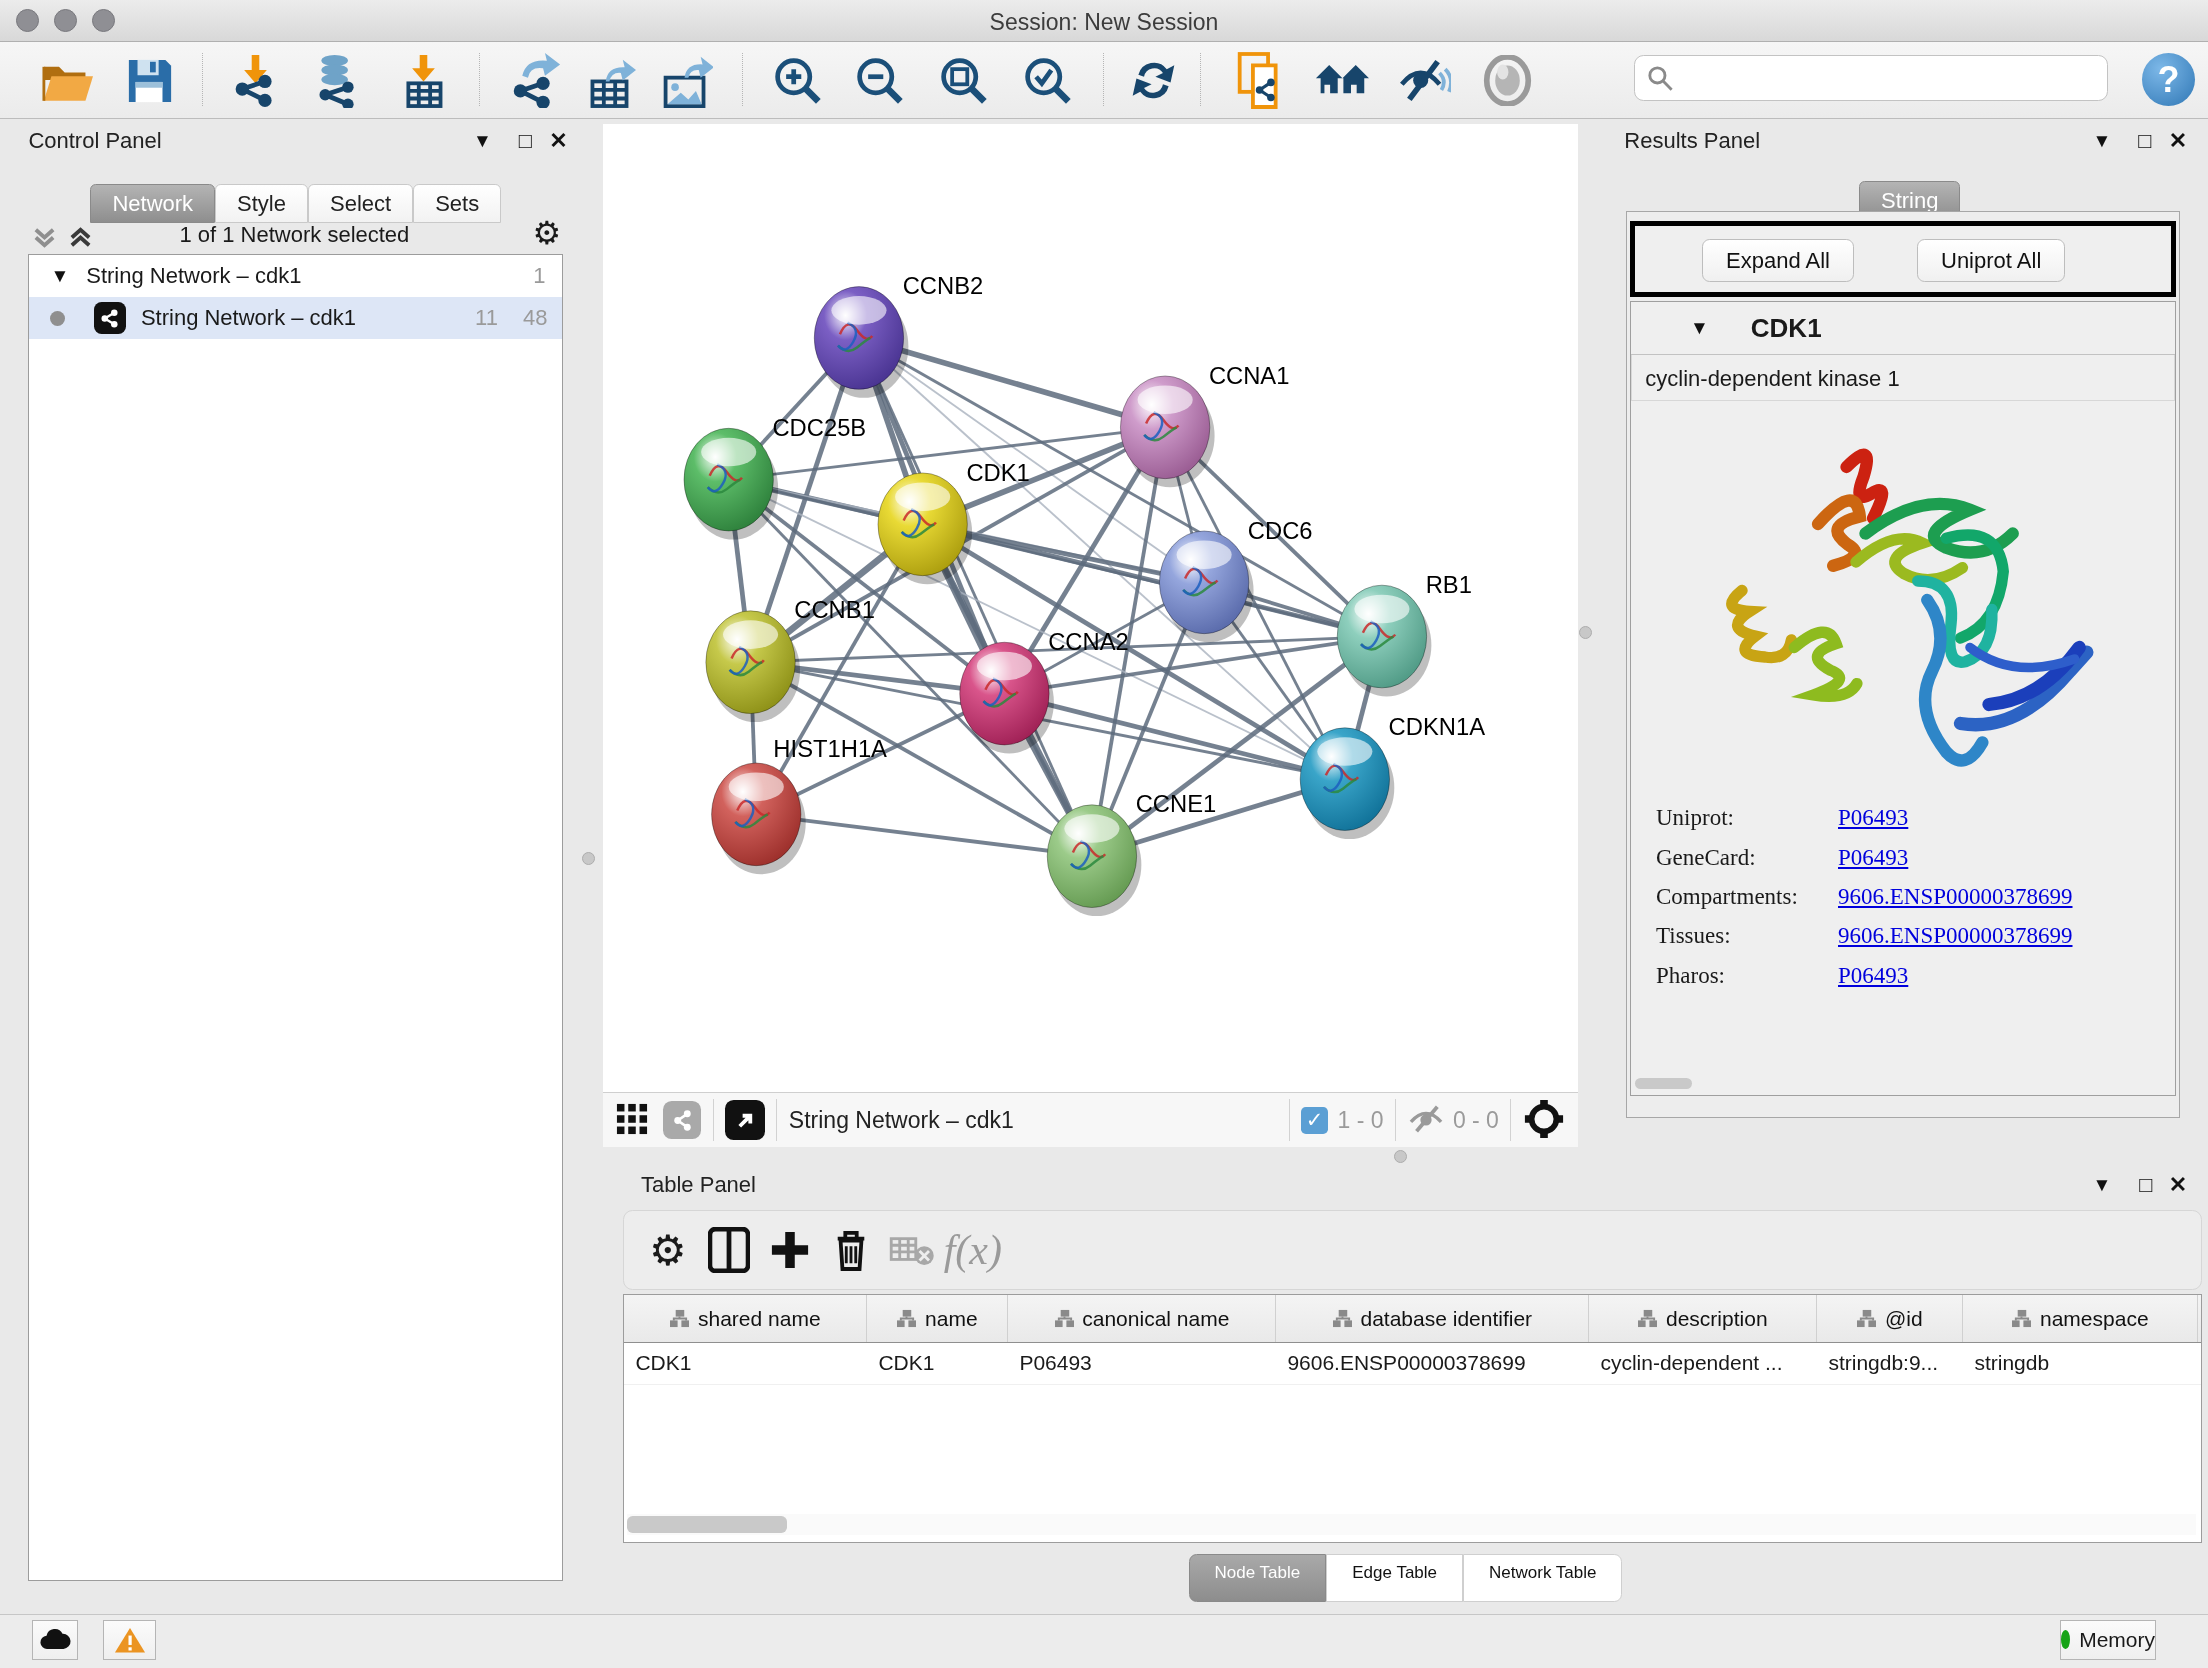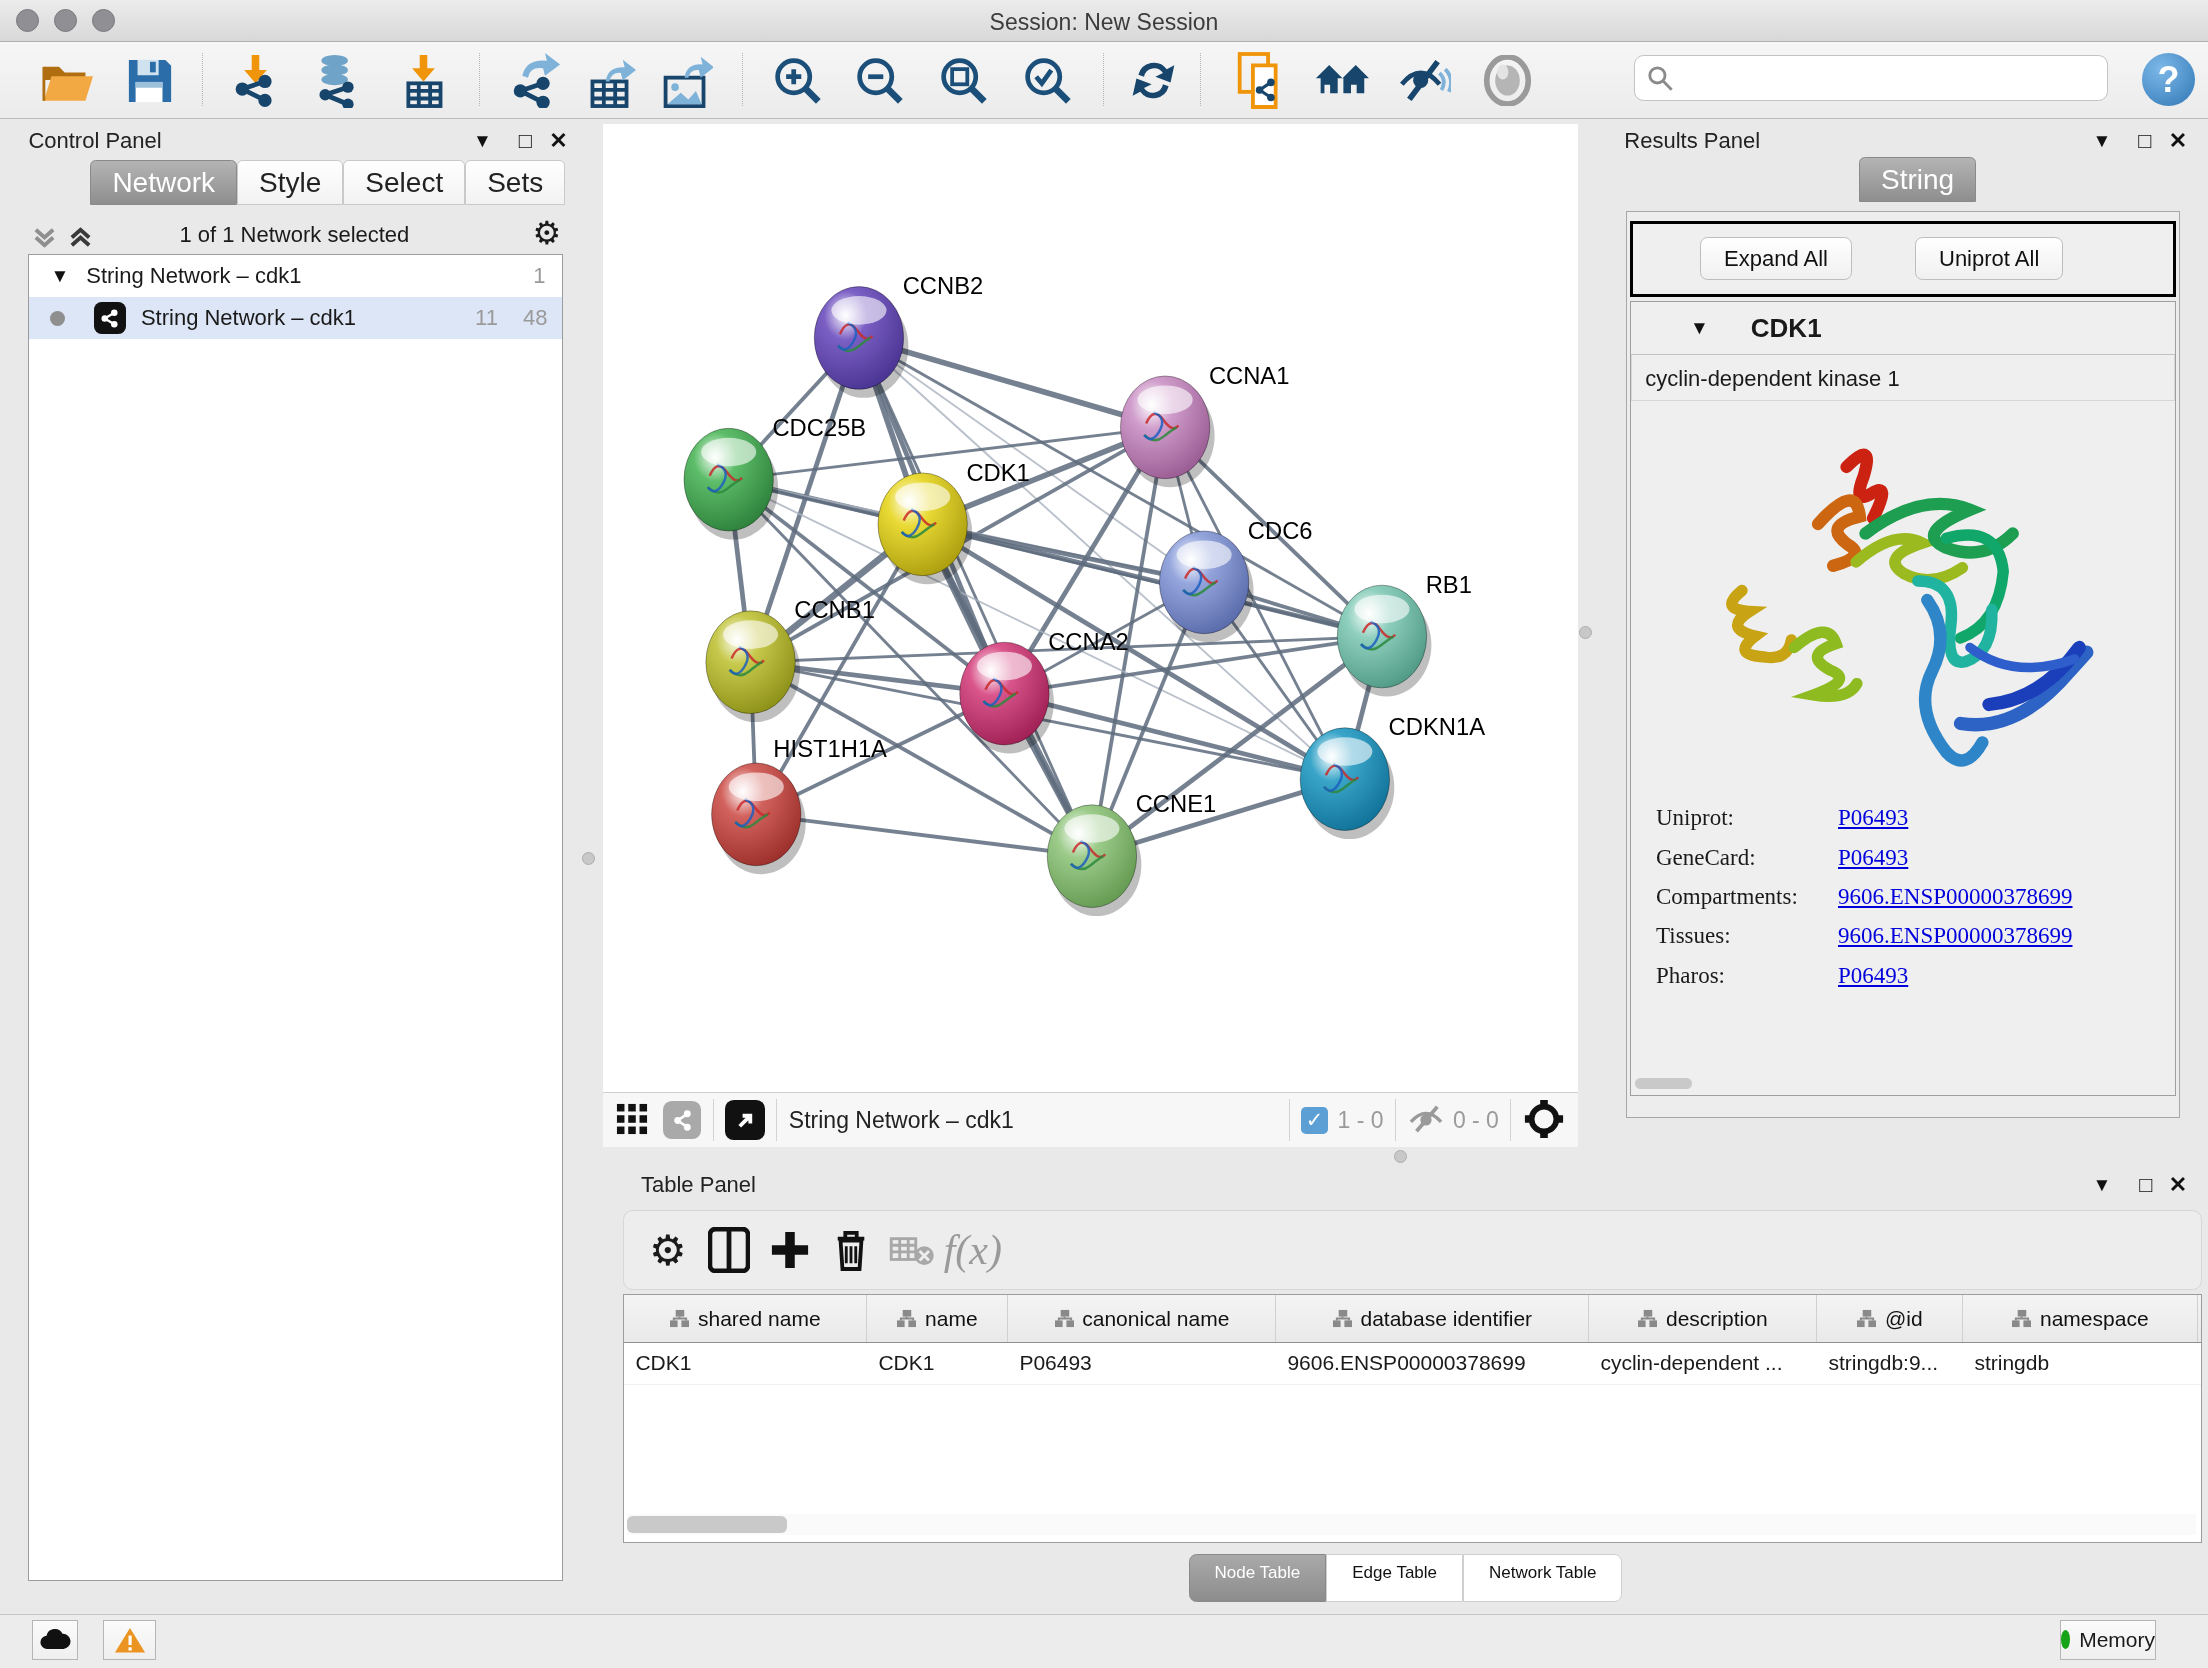--- a/index.html
+++ b/index.html
@@ -24,22 +24,22 @@
   .help-circle { top:11.4px; width:53px; height:53px; border-radius:50%;
     background:radial-gradient(circle at 35% 30%, #7db8e8, #2f77b5); color:#fff; font-size:36px; font-weight:bold;
     display:flex; align-items:center; justify-content:center; }
 
   
   .panel-title { font-size:22px; color:#222; }
   .panel-ctl { font-size:22px; color:#111; width:32px; text-align:center; }
   .tri { font-size:19px; color:#111; }
 
   
-  .tab { display:inline-block; font-size:28px; padding:5.7px 21px; background:linear-gradient(#fff,#f2f2f2);
-    border:1px solid #c9c9c9; color:#222; border-radius:5.7px 5.7px 0 0; }
+  .tab { display:inline-block; font-size:22px; padding:5.7px 21px; background:linear-gradient(#fff,#f2f2f2);
+    border:1px solid #c9c9c9; color:#222; border-radius:5.7px 5.7px 0 0;margin-top:24px; }
   .tab.active { background:linear-gradient(#b4b4b4,#8e8e8e); color:#fff; border-color:#8a8a8a; }
   .listbox { background:#fff; border:1.9px solid #9c9c9c; }
   .net-row { height:42px; display:flex; align-items:center; font-size:22px; }
   .net-row .cnt { color:#9a9a9a; }
   .net-row.child { background:#dde6f6; }
   .share-badge { width:32px; height:32px; background:#111; border-radius:7.6px; display:flex; align-items:center; justify-content:center; }
 
   
   .canvas { left:603px; top:124px; width:975px; height:968px; background:#fff; }
   .canvas-bar { left:603px; top:1092px; width:975px; height:55px; background:#f7f7f7;
@@ -47,21 +47,21 @@
   .cb-sep { width:0; height:42px; border-left:1px solid #d2d2d2; margin:0 11.4px; }
   .cb-title { font-size:23px; color:#222; }
   .cb-cnt { font-size:23px; color:#9a9a9a; }
   .checkbox-blue { width:27px; height:27px; background:#5b9fd4; border-radius:4.8px; color:#fff; font-size:21px;
     display:flex; align-items:center; justify-content:center; }
 
   .splitter-dot { width:13.3px; height:13.3px; border-radius:50%; background:#c8c8c8; border:1px solid #adadad; }
 
   
   .res-outer { left:1626px; top:211px; width:554px; height:907px; background:#ededed; border:1.9px solid #a7a7a7; }
-  .res-box { left:1630px; top:221px; width:546px; height:76px; background:#efefef; border:3px solid #000000; }
+  .res-box { left:1630px; top:221px; width:546px; height:76px; background:#efefef; border:5px solid #000000; }
   .btn { background:linear-gradient(#ffffff,#f0f0f0); border:1px solid #bdbdbd; border-radius:7.6px;
     font-size:22px; padding:7.6px 23px; color:#111; }
   .res-card { left:1630px; top:301px; width:546px; height:795px; background:#efefef; border:1px solid #9f9f9f; }
   .gene-hdr { height:53px; border-bottom:1px solid #c2c2c2; display:flex; align-items:center; }
   .gene-name { font-size:26px; font-weight:bold; }
   .gene-desc { font-size:22px; padding:11.4px 9.5px 7.6px 13.3px; border:1px solid #d7d7d7; border-top:none; }
   .xl { font-family:"Liberation Serif", serif; }
   .xl-title { font-size:25px; font-weight:bold; }
   .xl-row { display:flex; font-size:23px; margin-top:13.3px; }
   .xl-label { width:207px; padding-left:25px; }

